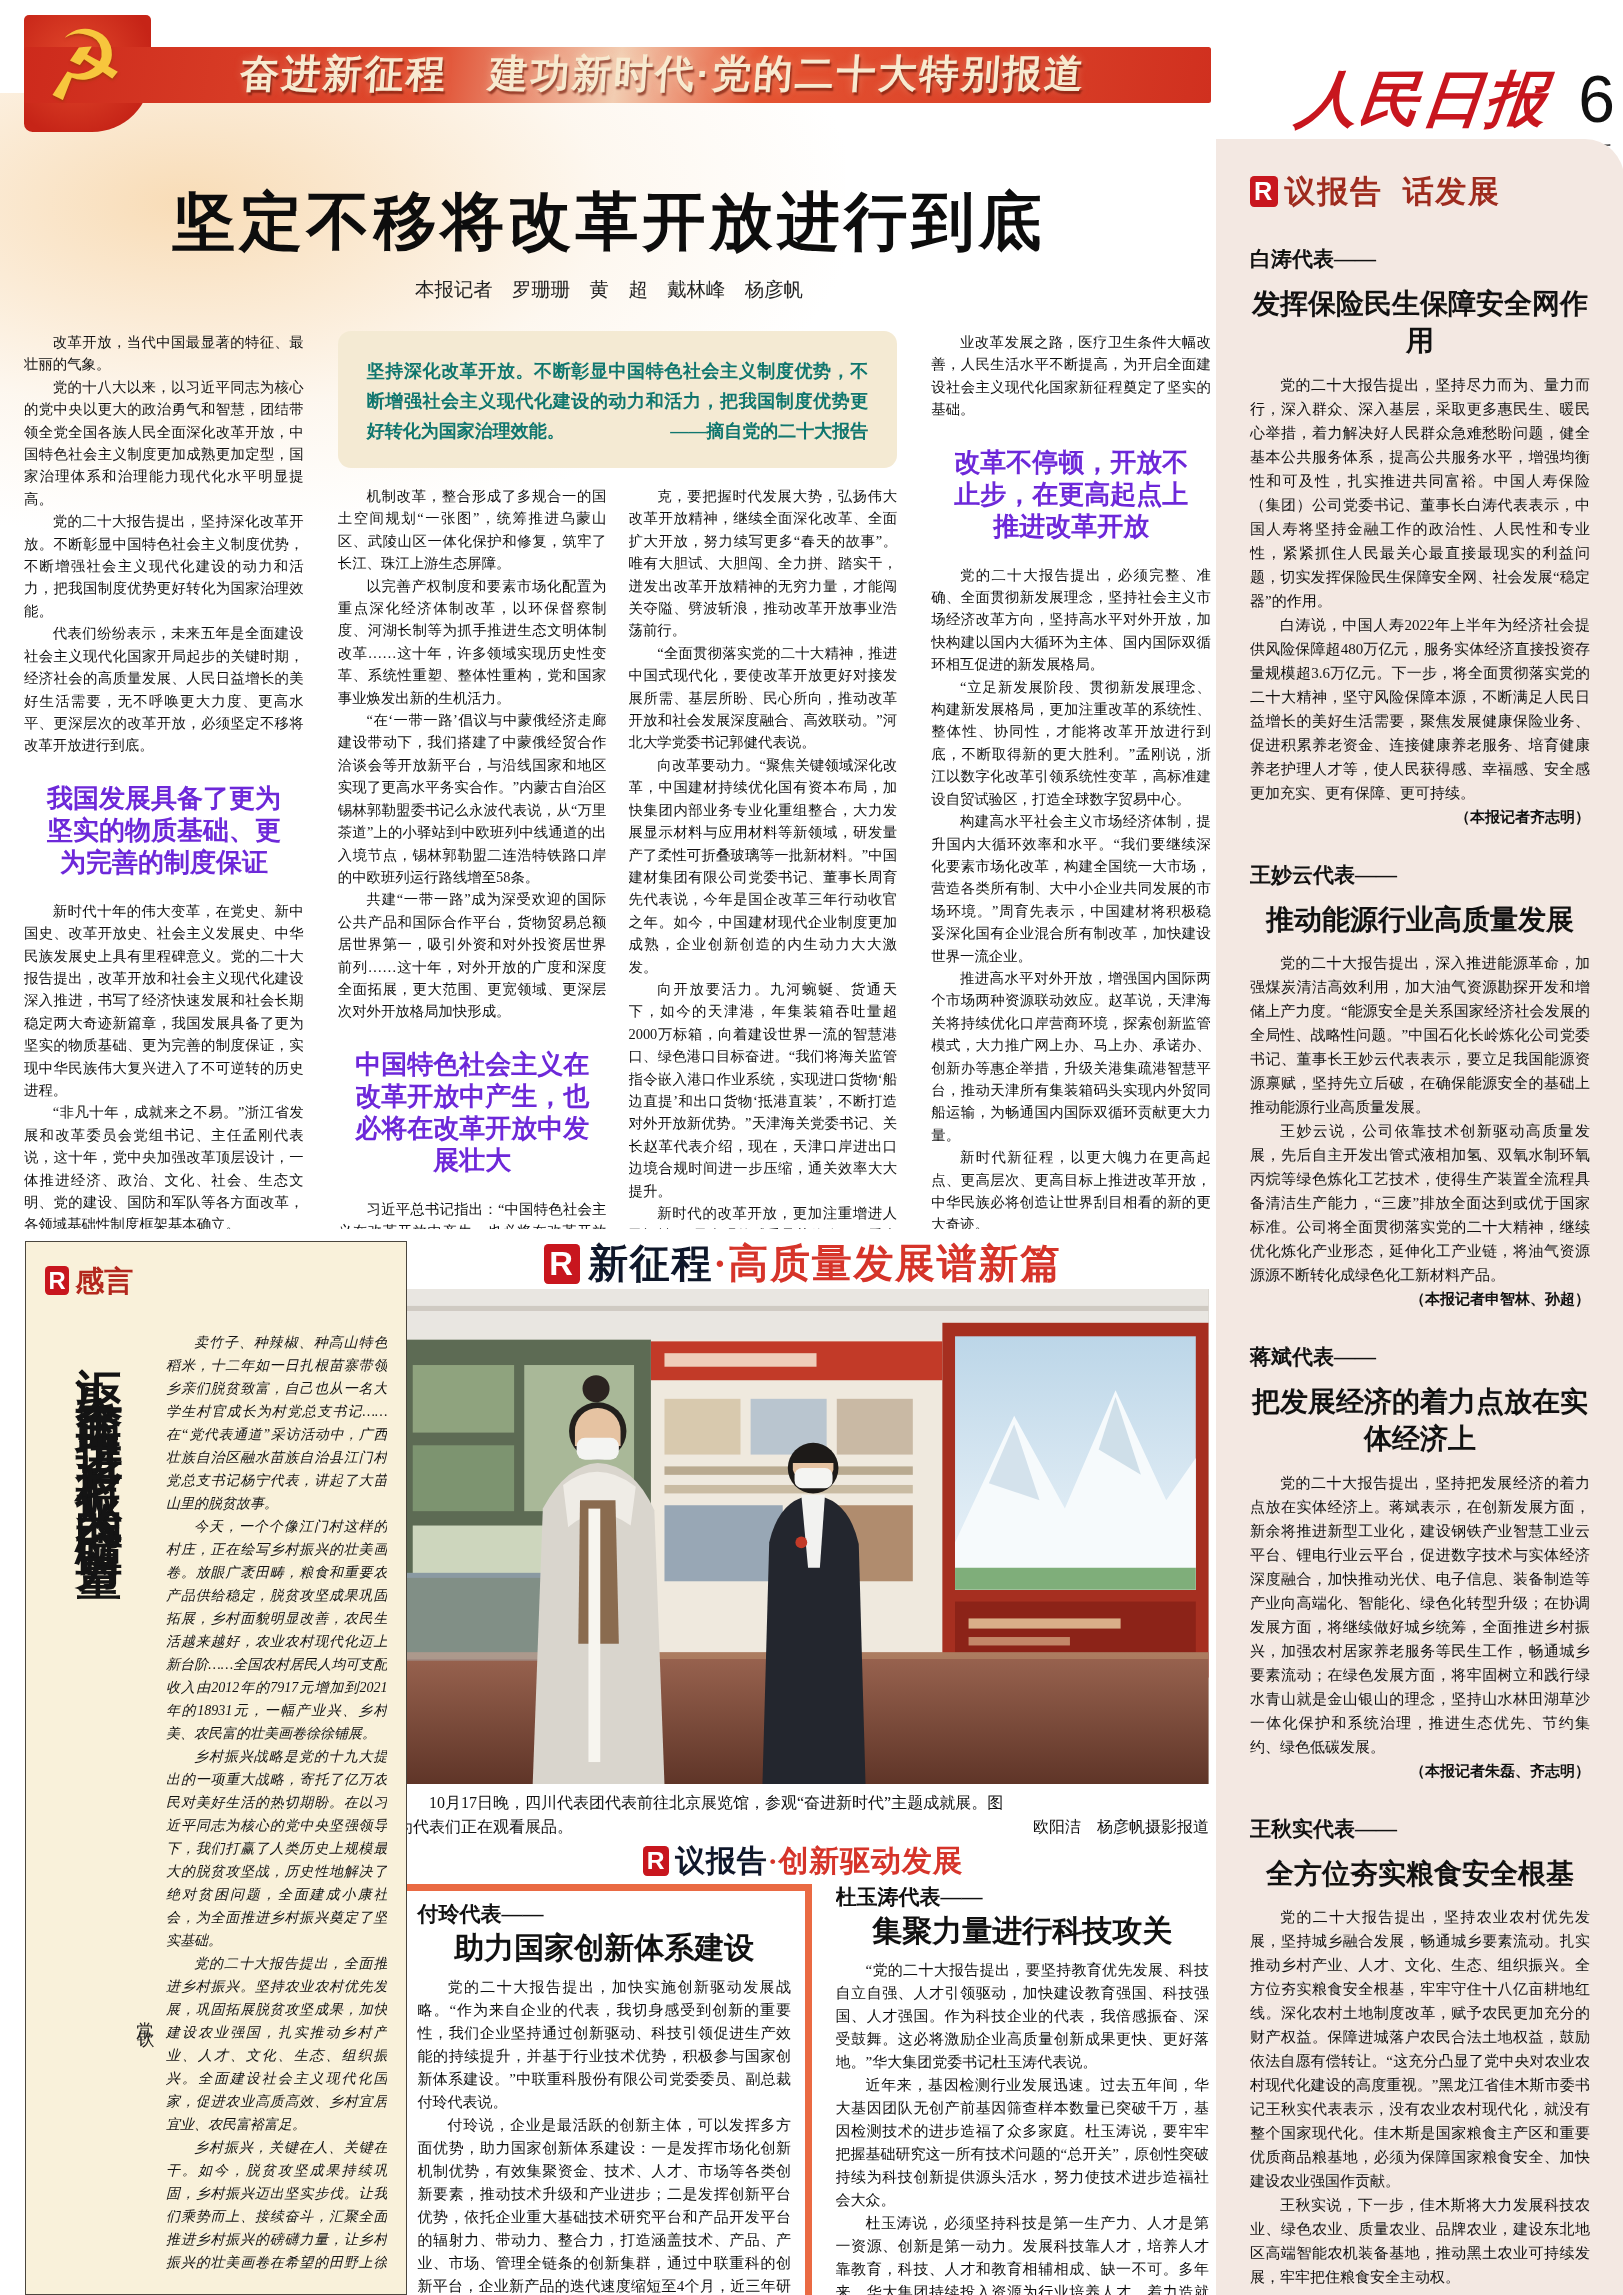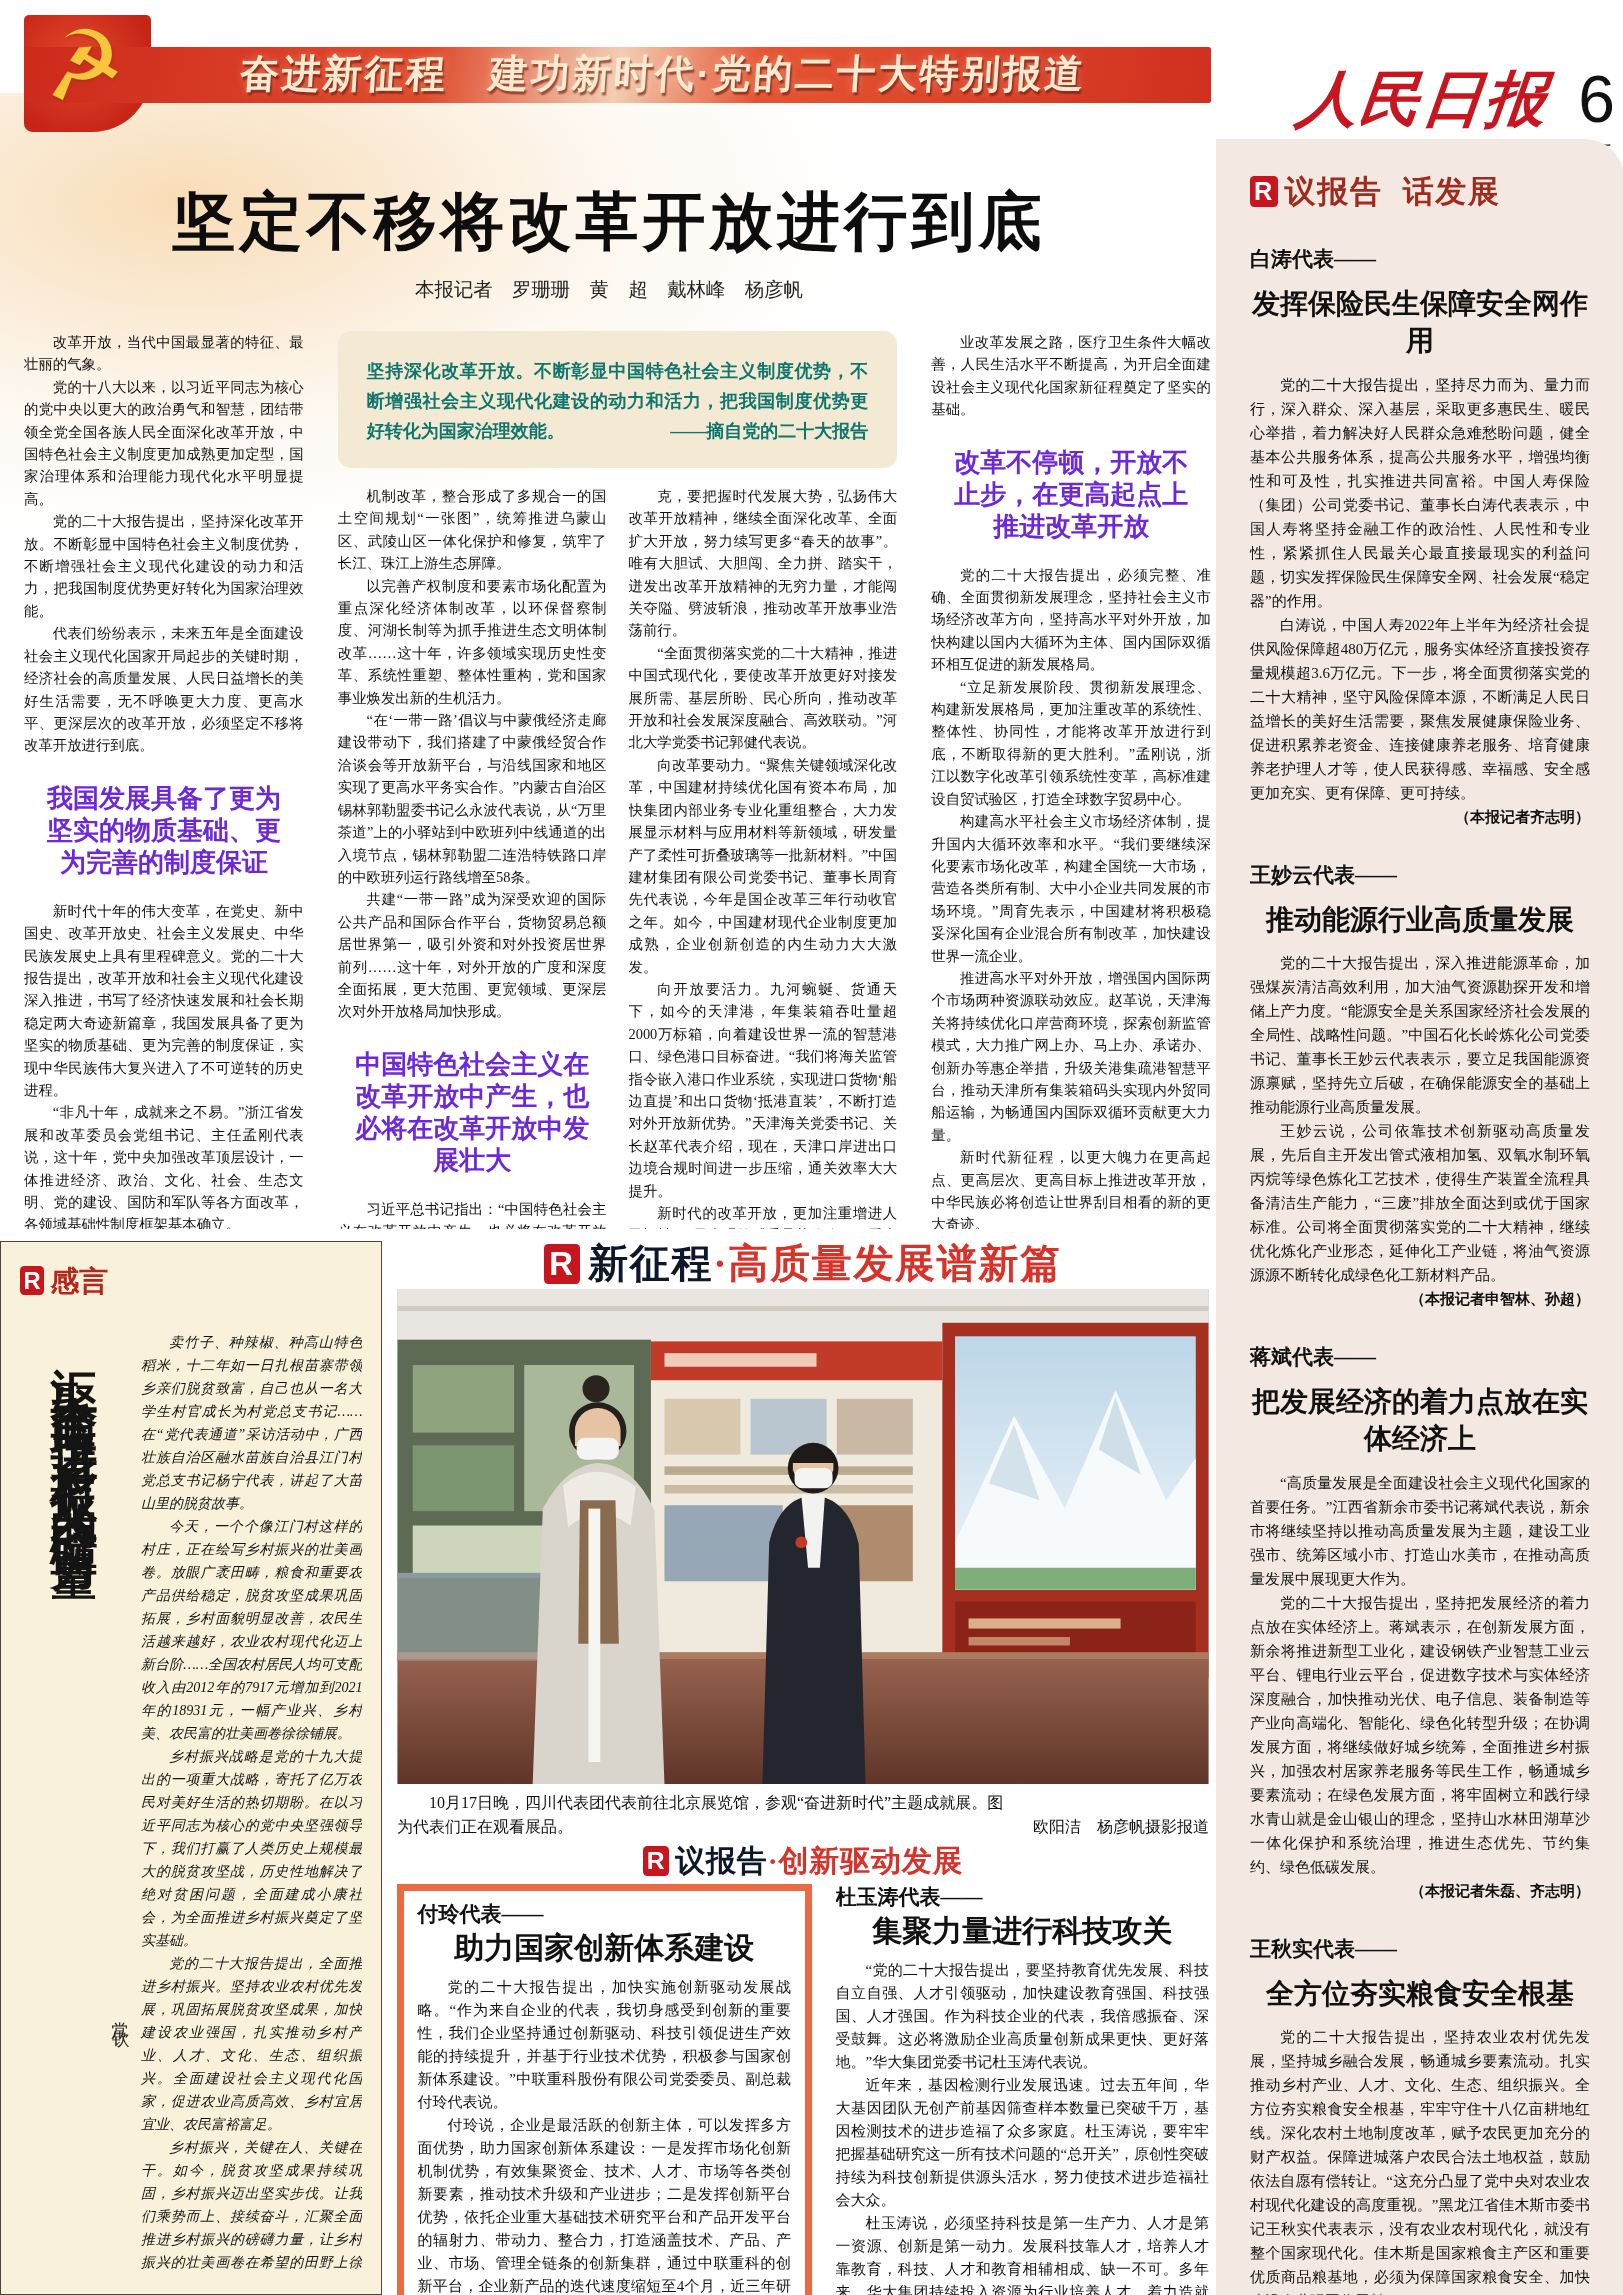--- a/index.html
+++ b/index.html
@@ -62,21 +62,21 @@
     font-size:16px;line-height:24px;color:#111;}
   .cap-text{flex:1;text-indent:2em;}
   .cap-credit{margin-left:22px;white-space:nowrap;}
   
   .bottom{left:397px;top:1884px;width:812px;height:412px;display:flex;gap:24px;overflow:visible;}
   .barticle{flex:1;min-width:0;font-size:15px;line-height:23px;text-align:justify;overflow:hidden;}
   .ba0{border:7.6px solid #ea6a43;padding:10px 13.5px;height:473px;box-sizing:border-box;}
   .ba-label{font-size:21px;font-weight:700;margin:1.7px 0 10px;text-indent:0;}
   .ba-title{font-size:30px;font-weight:900;text-align:center;margin:0 0 17px;text-indent:0;}
   
-  .ganyan{left:0;top:1241px;width:382px;height:1054px;box-sizing:border-box;
+  .ganyan{left:25px;top:1241px;width:382px;height:1054px;box-sizing:border-box;
     border:0.8px solid #4a463e;background:#f9f1da;padding:20px 18.6px;overflow:hidden;}
   .g-header{font-size:29px;font-weight:900;color:#b3271d;}
   .g-body{display:flex;margin-top:29px;height:947px;}
   .g-title-col{width:108px;position:relative;flex:none;}
   .vtitle{writing-mode:vertical-rl;font-size:47px;font-weight:900;line-height:1.1;
     letter-spacing:13.5px;height:100%;margin:0 auto;color:#141414;}
   .vauthor{position:absolute;right:-5px;bottom:254px;writing-mode:vertical-rl;
     font-size:18px;letter-spacing:8.5px;color:#222;}
   .g-paras{flex:1;min-width:0;padding-left:13.5px;font-size:14px;line-height:23px;
     font-style:italic;text-align:justify;overflow:hidden;}
@@ -295,21 +295,20 @@
       <div class="sb-article">
         <div class="sb-label">王妙云代表——</div>
         <div class="sb-title">推动能源行业高质量发展</div>
         <div class="sb-para">党的二十大报告提出，深入推进能源革命，加强煤炭清洁高效利用，加大油气资源勘探开发和增储上产力度。“能源安全是关系国家经济社会发展的全局性、战略性问题。”中国石化长岭炼化公司党委书记、董事长王妙云代表表示，要立足我国能源资源禀赋，坚持先立后破，在确保能源安全的基础上推动能源行业高质量发展。</div>
         <div class="sb-para">王妙云说，公司依靠技术创新驱动高质量发展，先后自主开发出管式液相加氢、双氧水制环氧丙烷等绿色炼化工艺技术，使得生产装置全流程具备清洁生产能力，“三废”排放全面达到或优于国家标准。公司将全面贯彻落实党的二十大精神，继续优化炼化产业形态，延伸化工产业链，将油气资源源源不断转化成绿色化工新材料产品。</div>
         <div class="sb-sig">（本报记者申智林、孙超）</div>
       </div>
       <div class="sb-article">
         <div class="sb-label">蒋斌代表——</div>
         <div class="sb-title">把发展经济的着力点放在实体经济上</div>
-        <div class="sb-para">“高质量发展是全面建设社会主义现代化国家的首要任务。”江西省新余市委书记蒋斌代表说，新余市将继续坚持以推动高质量发展为主题，建设工业强市、统筹区域小市、打造山水美市，在推动高质量发展中展现更大作为。</div>
         <div class="sb-para">党的二十大报告提出，坚持把发展经济的着力点放在实体经济上。蒋斌表示，在创新发展方面，新余将推进新型工业化，建设钢铁产业智慧工业云平台、锂电行业云平台，促进数字技术与实体经济深度融合，加快推动光伏、电子信息、装备制造等产业向高端化、智能化、绿色化转型升级；在协调发展方面，将继续做好城乡统筹，全面推进乡村振兴，加强农村居家养老服务等民生工作，畅通城乡要素流动；在绿色发展方面，将牢固树立和践行绿水青山就是金山银山的理念，坚持山水林田湖草沙一体化保护和系统治理，推进生态优先、节约集约、绿色低碳发展。</div>
         <div class="sb-sig">（本报记者朱磊、齐志明）</div>
       </div>
       <div class="sb-article">
         <div class="sb-label">王秋实代表——</div>
         <div class="sb-title">全方位夯实粮食安全根基</div>
         <div class="sb-para">党的二十大报告提出，坚持农业农村优先发展，坚持城乡融合发展，畅通城乡要素流动。扎实推动乡村产业、人才、文化、生态、组织振兴。全方位夯实粮食安全根基，牢牢守住十八亿亩耕地红线。深化农村土地制度改革，赋予农民更加充分的财产权益。保障进城落户农民合法土地权益，鼓励依法自愿有偿转让。“这充分凸显了党中央对农业农村现代化建设的高度重视。”黑龙江省佳木斯市委书记王秋实代表表示，没有农业农村现代化，就没有整个国家现代化。佳木斯是国家粮食主产区和重要优质商品粮基地，必须为保障国家粮食安全、加快建设农业强国作贡献。</div>
         <div class="sb-para">王秋实说，下一步，佳木斯将大力发展科技农业、绿色农业、质量农业、品牌农业，建设东北地区高端智能农机装备基地，推动黑土农业可持续发展，牢牢把住粮食安全主动权。</div>
       </div>
     </div>

